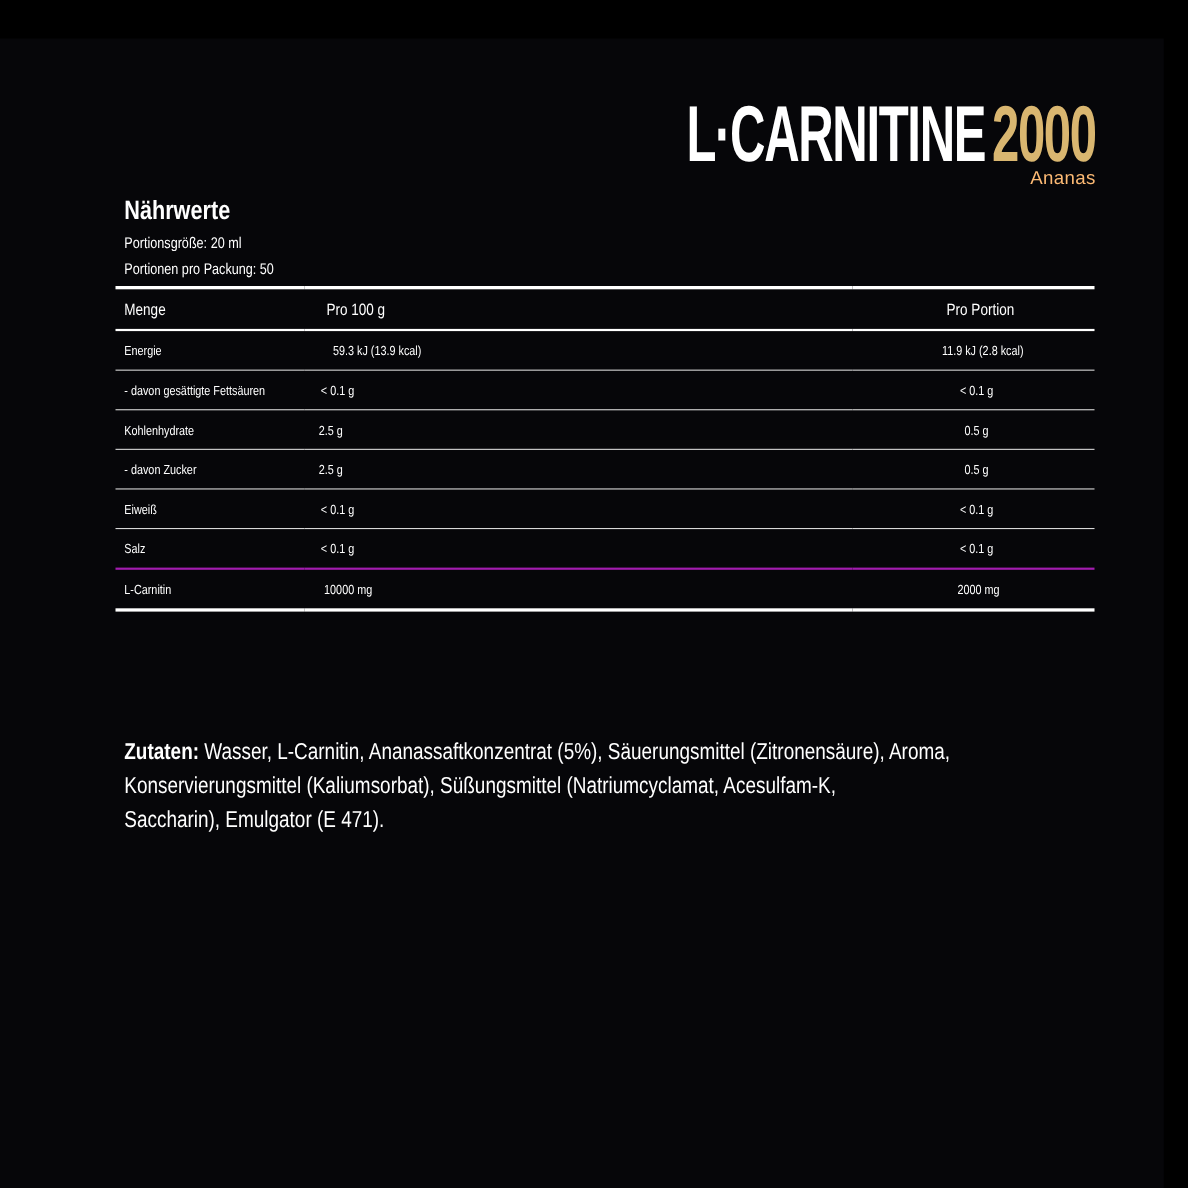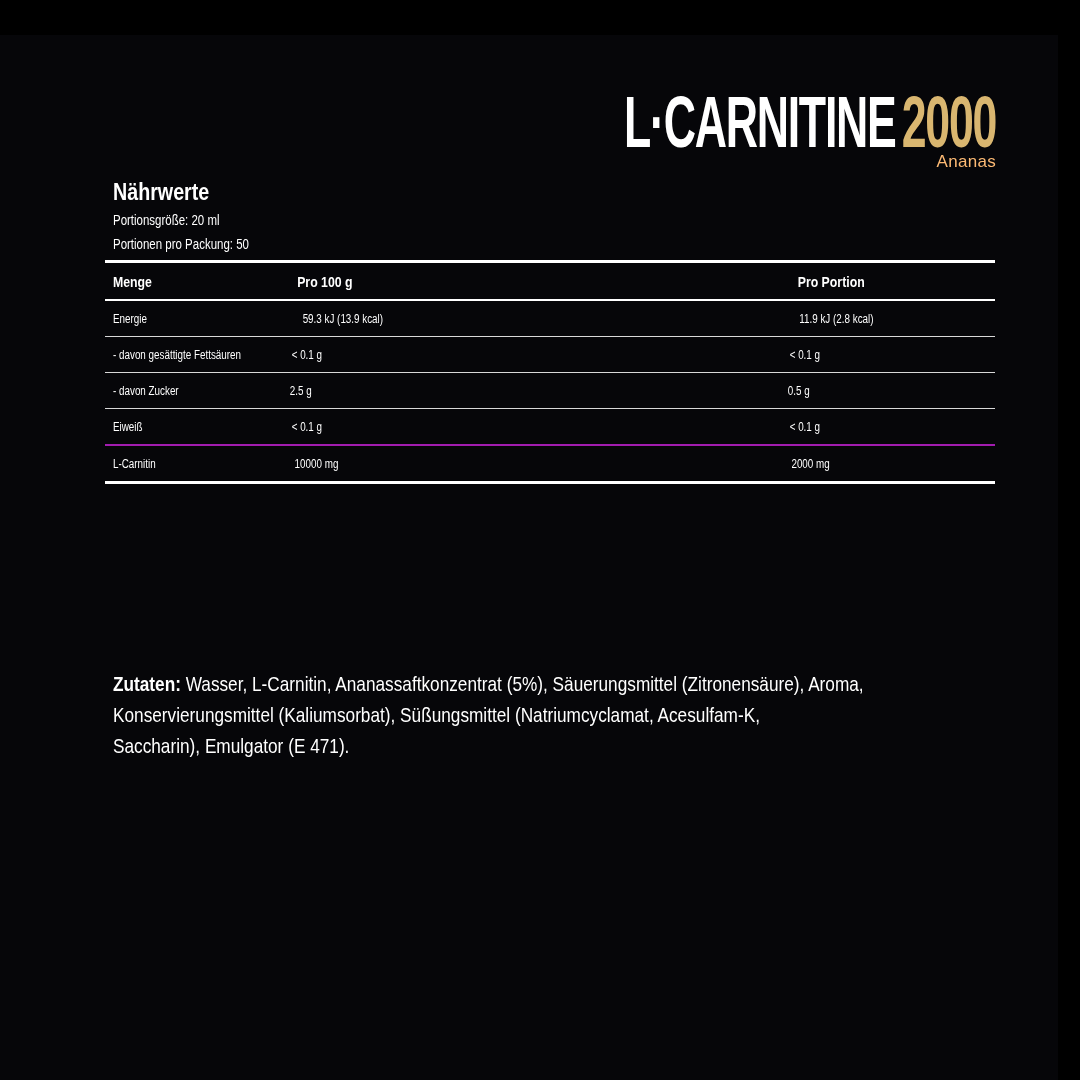--- a/index.html
+++ b/index.html
@@ -72,40 +72,40 @@
       margin-left: 8px;
     }
     table {
       width: 890px;
       border-collapse: collapse;
       margin-top: 4px;
       border-top: 3px solid #ffffff;
       border-bottom: 3px solid #ffffff;
     }
     th {
-      font-weight: bold;
+      font-weight: normal;
       font-size: 15px;
       height: 36px;
       padding: 0 8px;
       border-bottom: 2px solid #ffffff;
       margin-left: 24px;
     }
     td {
       font-size: 12px;
       height: 35px;
       padding: 0 8px;
       border-bottom: 1px solid #d8d8d8;
     }
     tr.last td {
       border-top: 2px solid #a21caf;
       border-bottom: none;
     }
     .c1 { text-align: left; }
     .c2 { text-align: left; width: 260px; padding-right: 260px; }
-    .c3 { text-align: left; width: 230px; }
+    .c3 { text-align: center; width: 230px; }
     .rcond {
       display: inline-block;
       transform: scaleX(0.82);
       transform-origin: right center;
       white-space: nowrap;
     }
     .paras {
       position: absolute;
       left: 113px;
       top: 668px;
@@ -152,26 +152,36 @@
         <td class="c1"><span class="cond">Energie</span></td>
         <td class="c2"><span class="rcond">59.3 kJ (13.9 kcal)</span></td>
         <td class="c3"><span class="rcond">11.9 kJ (2.8 kcal)</span></td>
       </tr>
       <tr>
         <td class="c1"><span class="cond">- davon gesättigte Fettsäuren</span></td>
         <td class="c2"><span class="rcond">&lt; 0.1 g</span></td>
         <td class="c3"><span class="rcond">&lt; 0.1 g</span></td>
       </tr>
       <tr>
+        <td class="c1"><span class="cond">Kohlenhydrate</span></td>
+        <td class="c2"><span class="rcond">2.5 g</span></td>
+        <td class="c3"><span class="rcond">0.5 g</span></td>
+      </tr>
+      <tr>
         <td class="c1"><span class="cond">- davon Zucker</span></td>
         <td class="c2"><span class="rcond">2.5 g</span></td>
         <td class="c3"><span class="rcond">0.5 g</span></td>
       </tr>
       <tr>
         <td class="c1"><span class="cond">Eiweiß</span></td>
+        <td class="c2"><span class="rcond">&lt; 0.1 g</span></td>
+        <td class="c3"><span class="rcond">&lt; 0.1 g</span></td>
+      </tr>
+      <tr>
+        <td class="c1"><span class="cond">Salz</span></td>
         <td class="c2"><span class="rcond">&lt; 0.1 g</span></td>
         <td class="c3"><span class="rcond">&lt; 0.1 g</span></td>
       </tr>
       <tr class="last">
         <td class="c1"><span class="cond">L-Carnitin</span></td>
         <td class="c2"><span class="rcond">10000 mg</span></td>
         <td class="c3"><span class="rcond">2000 mg</span></td>
       </tr>
     </tbody>
   </table>

